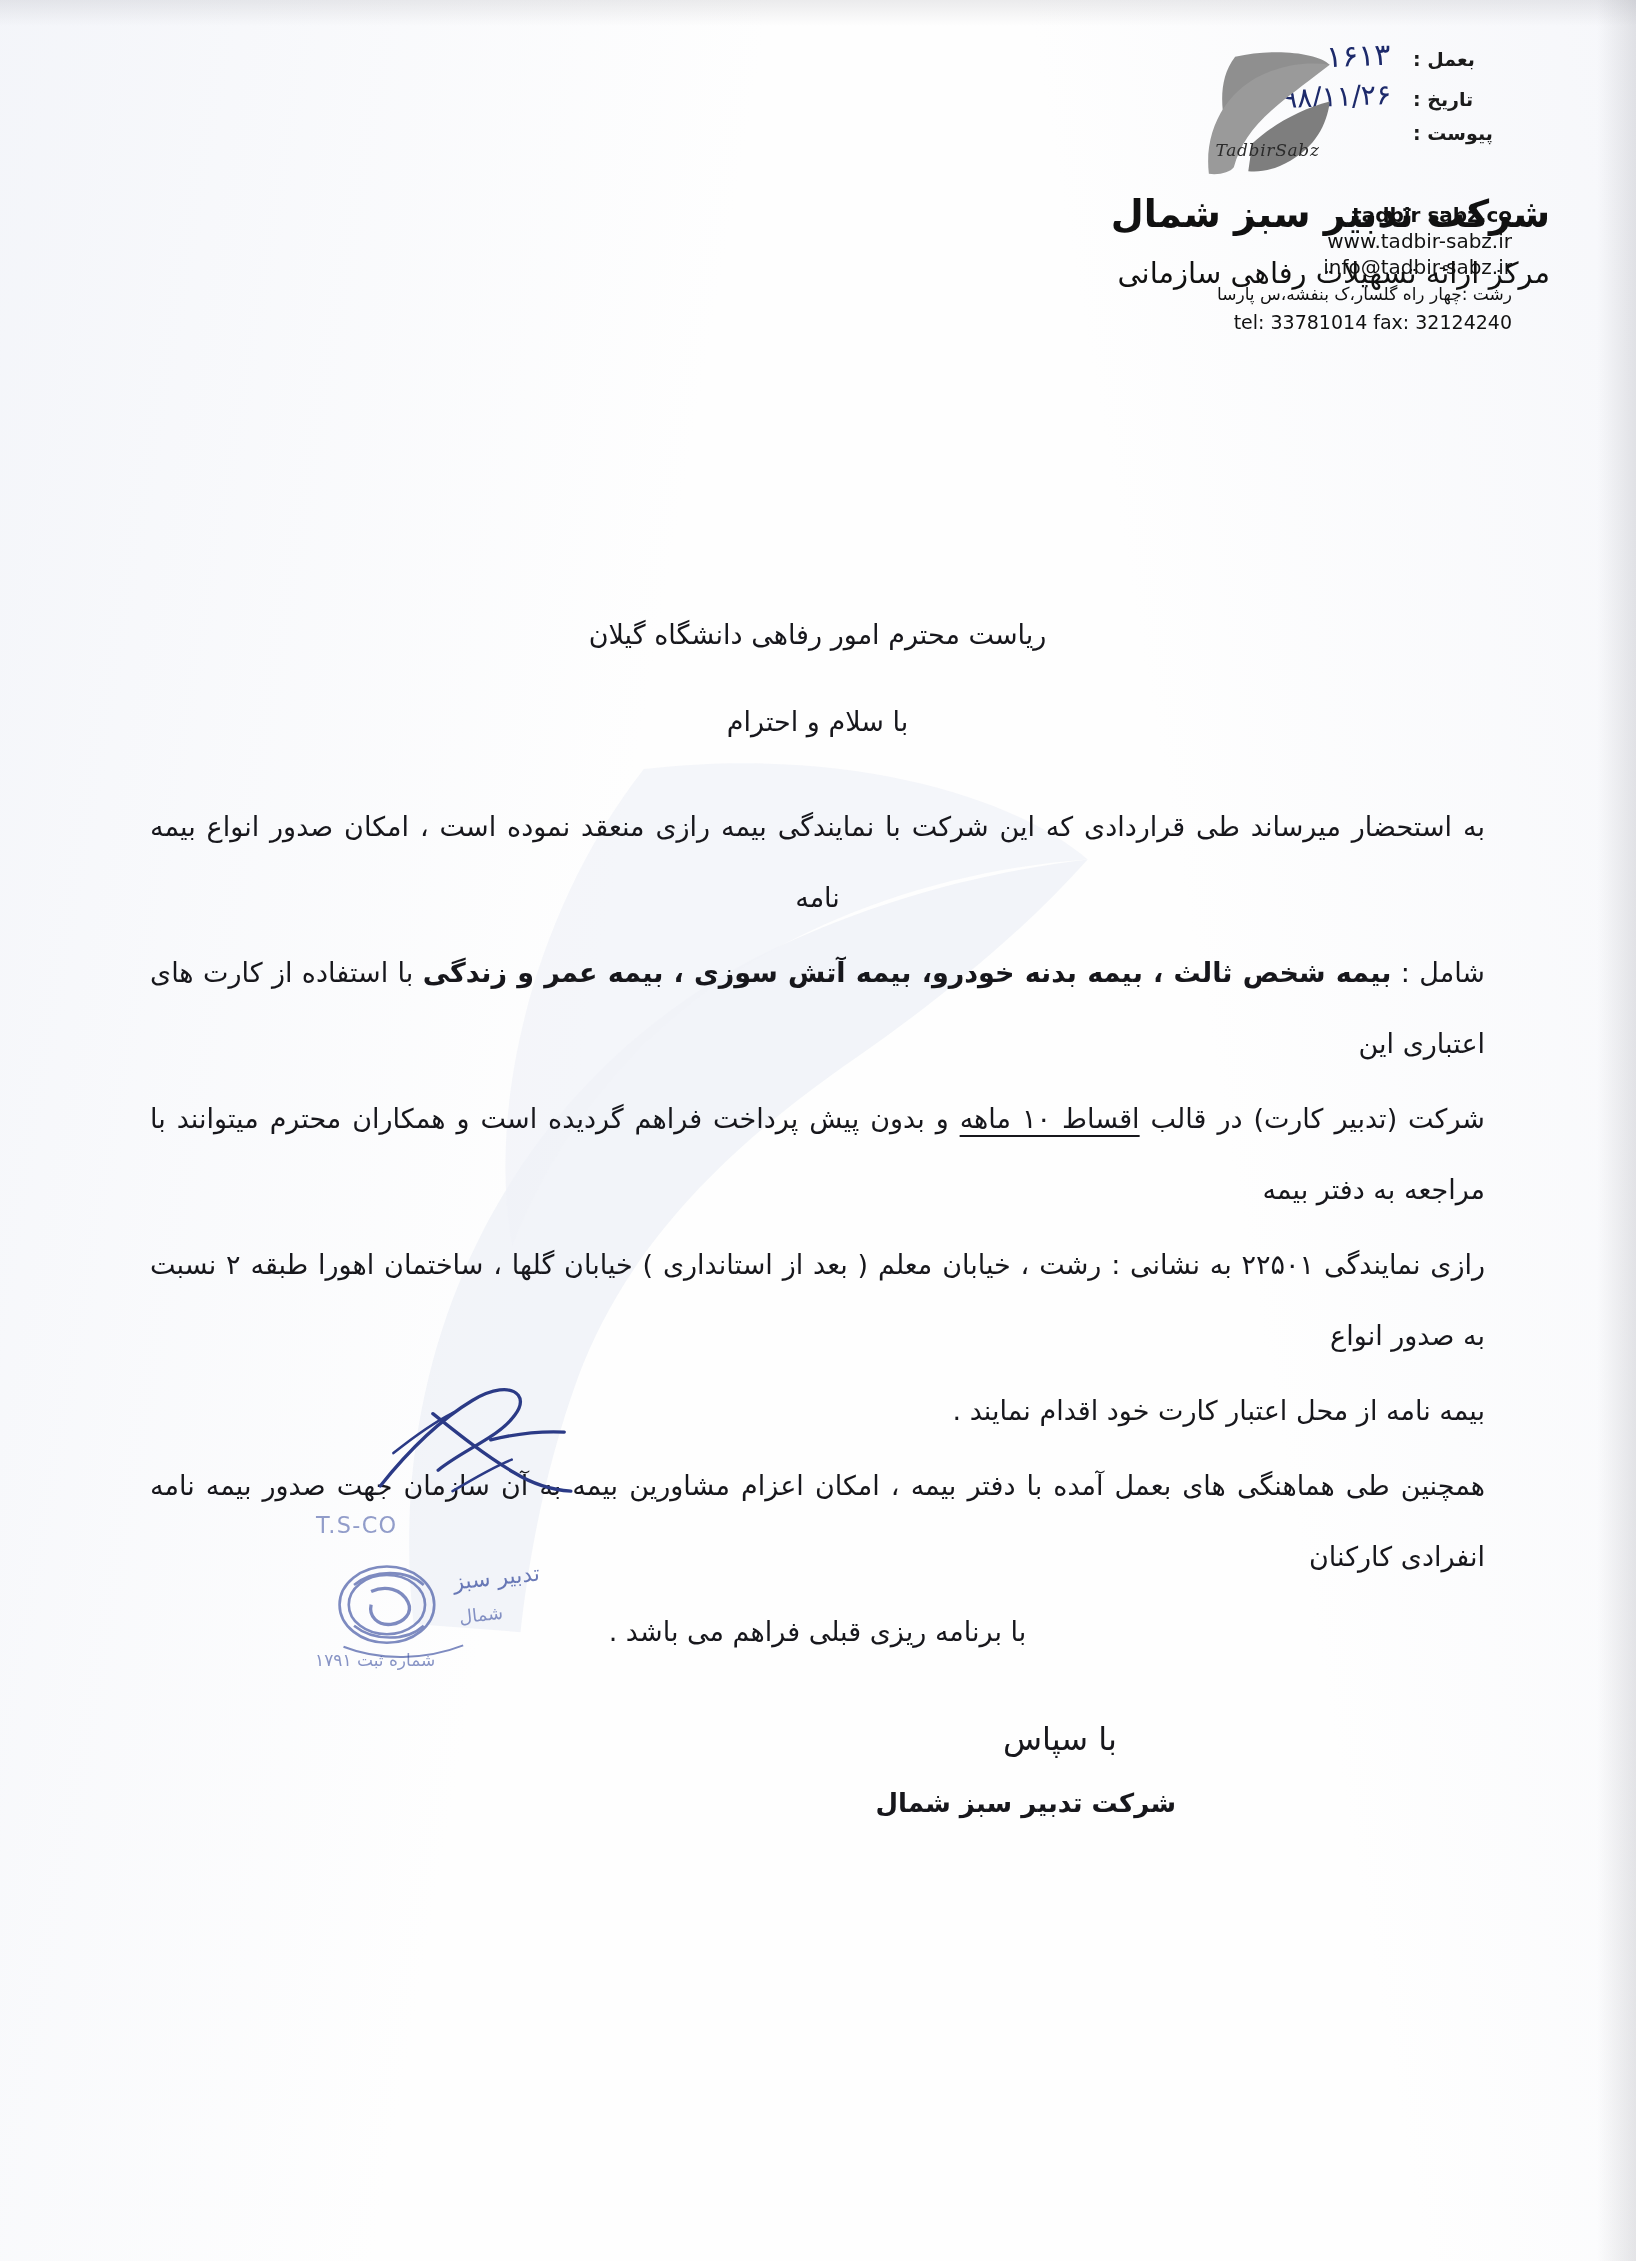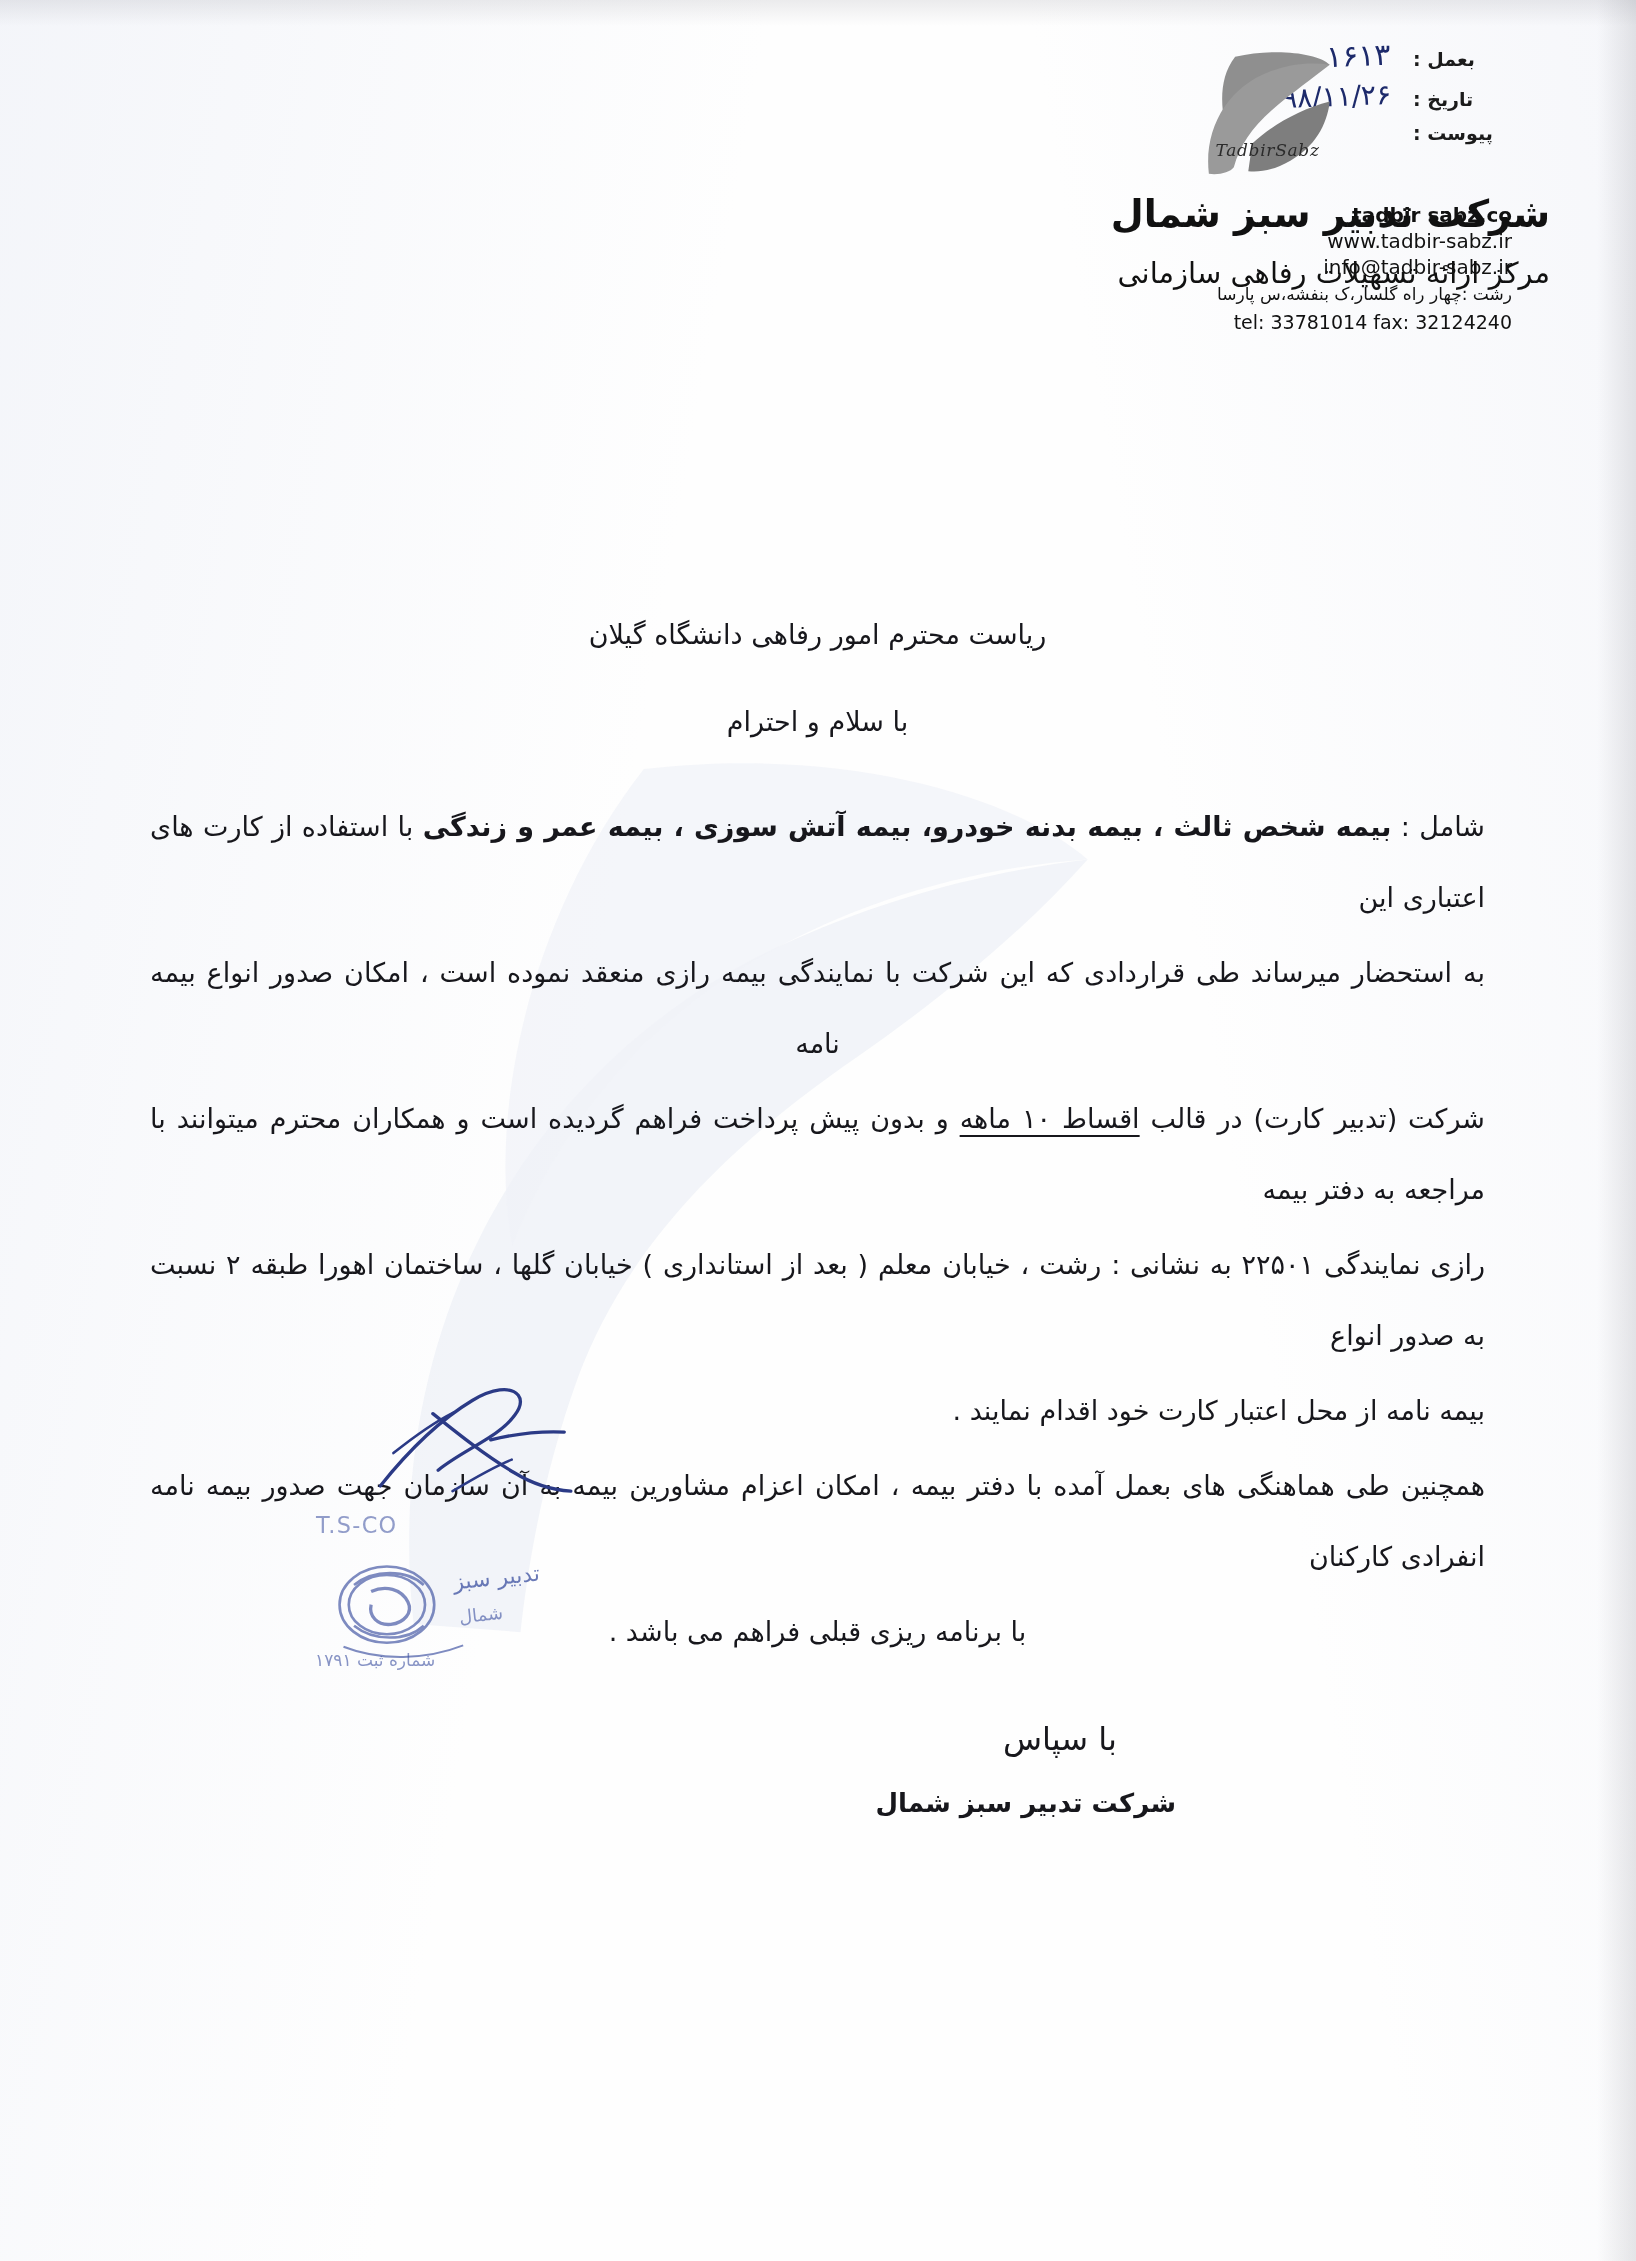--- a/index.html
+++ b/index.html
@@ -320,25 +320,25 @@
       </div>
       <div class="brand-name">شرکت تدبیر سبز شمال</div>
       <div class="brand-sub">مرکز ارائه تسهیلات رفاهی سازمانی</div>
     </div>
   </div>
 
   <div class="letter-body">
     <div class="salutation">ریاست محترم امور رفاهی دانشگاه گیلان</div>
     <div class="greeting">با سلام و احترام</div>
 
+    <p class="para">به استحضار میرساند  طی قراردادی که این شرکت با نمایندگی بیمه رازی  منعقد نموده است ، امکان صدور انواع بیمه نامه</p>
+
     <p class="para block2">
       <span>شامل : </span><span class="b">بیمه شخص ثالث ، بیمه بدنه خودرو، بیمه آتش سوزی ، بیمه عمر و زندگی</span><span> با  استفاده  از کارت های اعتباری این</span>
     </p>
-
-    <p class="para">به استحضار میرساند  طی قراردادی که این شرکت با نمایندگی بیمه رازی  منعقد نموده است ، امکان صدور انواع بیمه نامه</p>
 
     <p class="para block2">
       <span>شرکت (تدبیر کارت) در قالب </span><span class="u">اقساط ۱۰ ماهه</span><span> و بدون پیش پرداخت فراهم گردیده است و همکاران محترم میتوانند با مراجعه به دفتر بیمه</span>
     </p>
 
     <p class="para block2">رازی نمایندگی ۲۲۵۰۱  به نشانی : رشت ، خیابان معلم ( بعد از استانداری ) خیابان گلها ، ساختمان اهورا  طبقه ۲   نسبت به  صدور انواع</p>
     <p class="para block2">بیمه نامه از محل اعتبار کارت خود اقدام نمایند .</p>
     <p class="para block2">همچنین طی هماهنگی های بعمل آمده با دفتر بیمه ، امکان اعزام  مشاورین بیمه  به آن سازمان جهت  صدور بیمه نامه  انفرادی کارکنان</p>
     <p class="para">با برنامه ریزی قبلی  فراهم  می باشد .</p>
 

